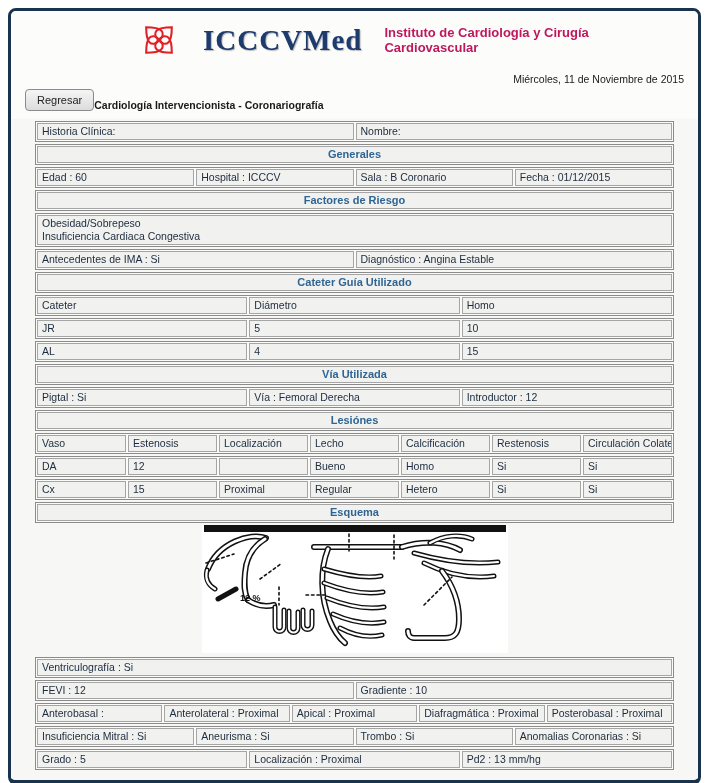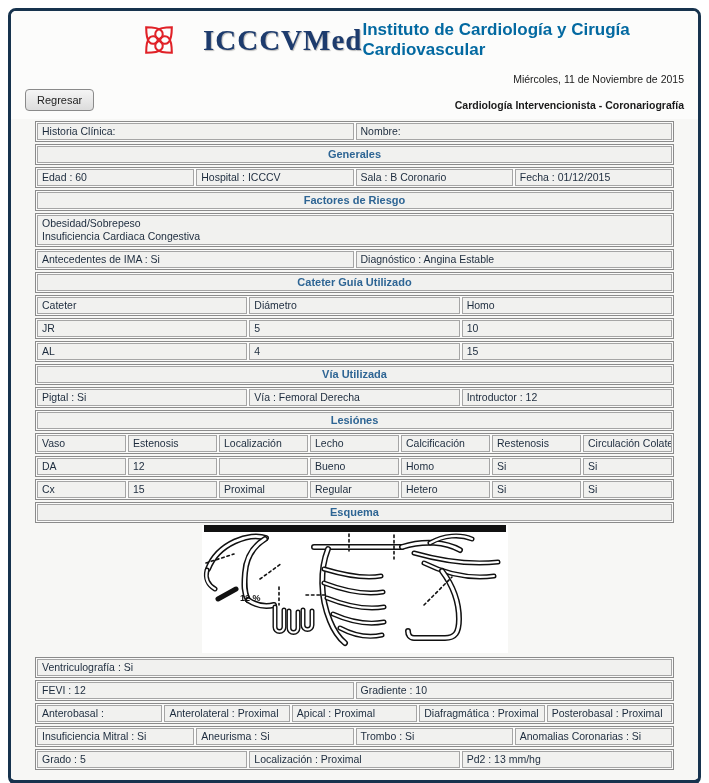--- a/index.html
+++ b/index.html
@@ -15,23 +15,23 @@
     border-radius:8px; background:#f7f7f5; overflow:hidden;
   }
   .win-top { background:#fcfcfb; padding:6px 12px 2px 12px; }
   .brand-row { display:flex; align-items:center; height:46px; margin-left:116px; }
   .logo { width:40px; height:40px; flex:0 0 auto; }
   .brand {
     font-family:"Liberation Serif", serif; font-weight:bold; font-size:29px;
     color:#1d3b6d; margin-left:24px; letter-spacing:1px;
     text-shadow:1px 1px 1px #b9b9b9;
   }
-  .institute { font-size:17px; font-weight:bold; color:#0369a1; }
+  .institute { font-size:13px; font-weight:bold; color:#be185d; margin-left:22px; }
   .date-row { text-align:right; font-size:10.5px; color:#1a1a1a; padding:10px 2px 2px 2px; }
-  .nav-row { display:flex; justify-content:space-between; align-items:flex-end; padding:2px 2px 6px 2px; }
+  .nav-row { display:flex; align-items:flex-end; padding:2px 2px 6px 2px; }
   .btn-regresar {
     font-family:"Liberation Sans", sans-serif;
     background:linear-gradient(#f5f5f5,#dcdcdc);
     border:1px solid #8a8a8a; border-radius:4px;
     padding:4px 11px; font-size:11px; color:#222; cursor:pointer;
   }
   .breadcrumb { font-size:10.5px; color:#1a1a1a;font-weight:bold; }
 
   
   .form { padding:2px 24px 8px 24px; background:#f7f7f5; }

